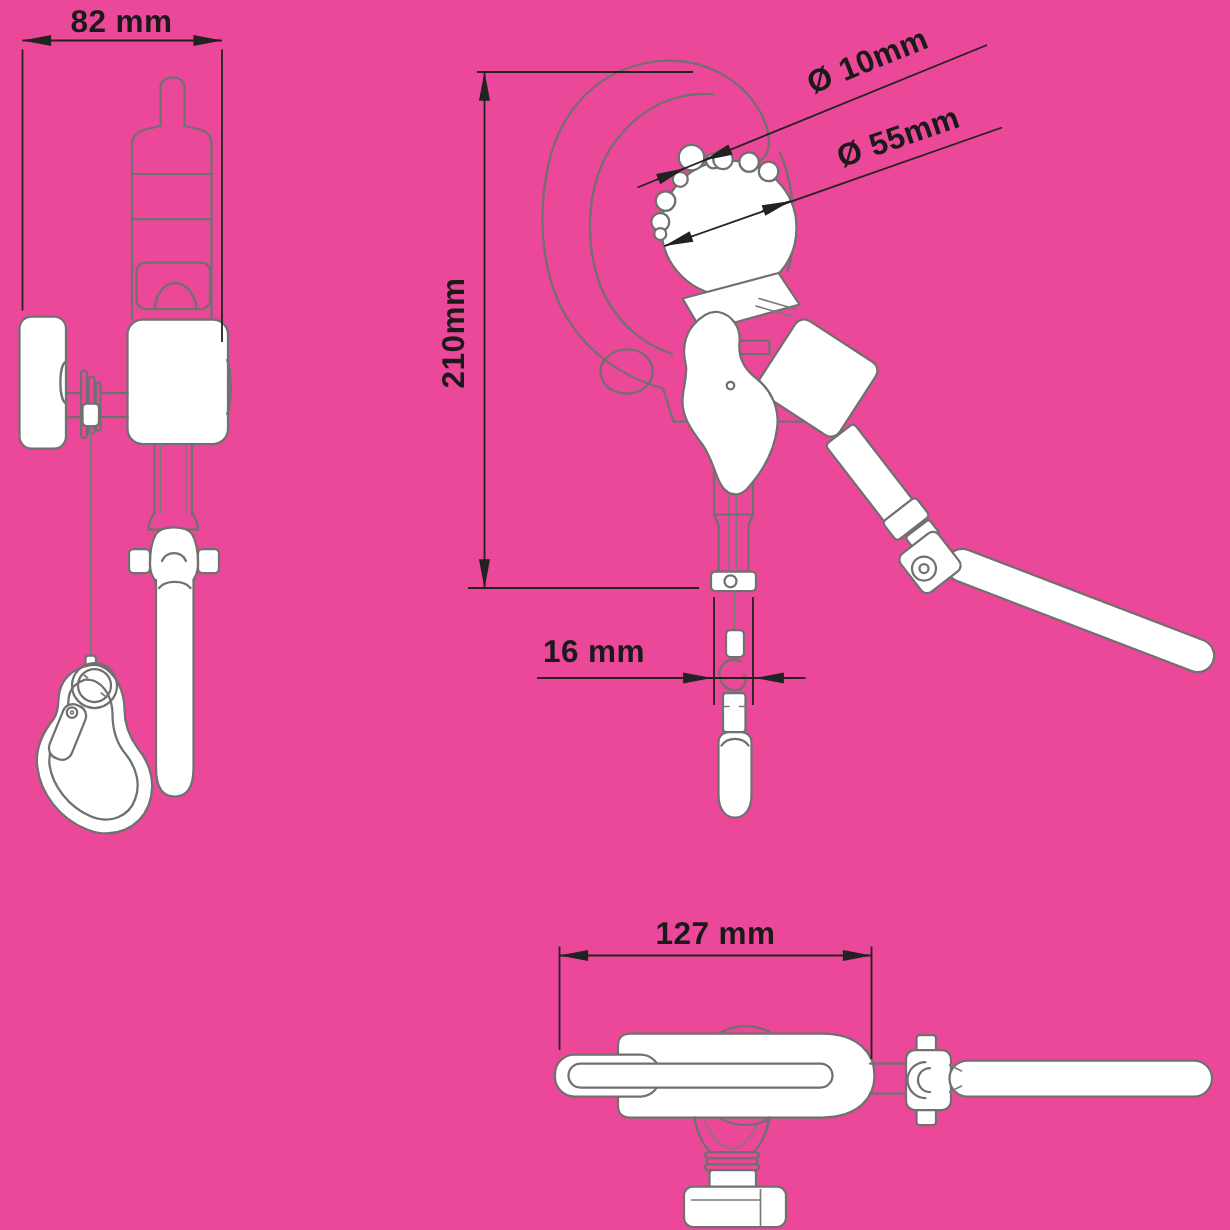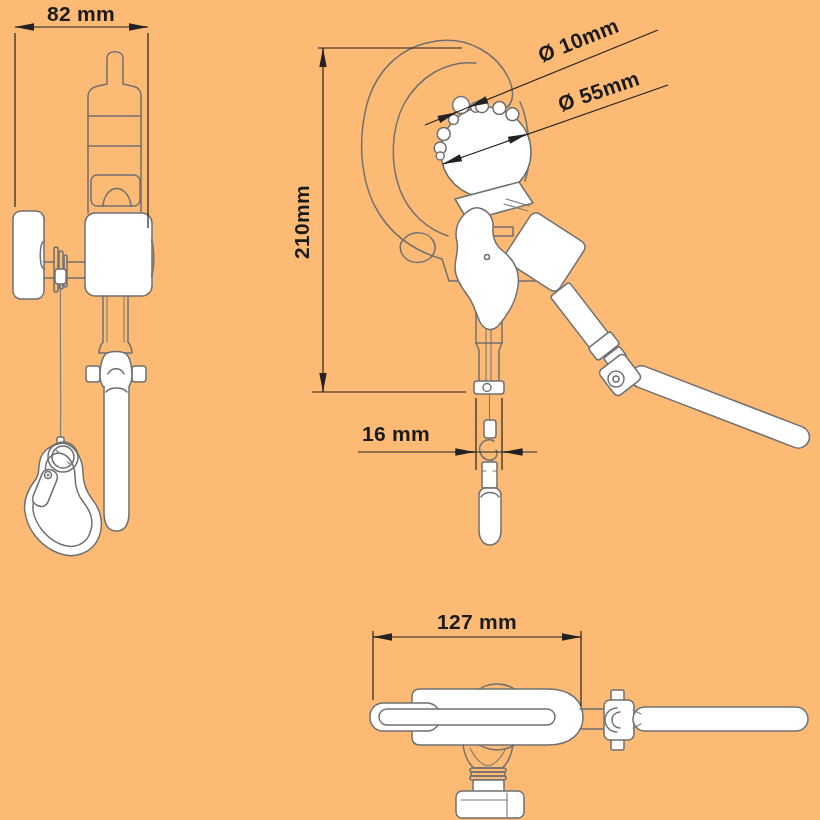--- a/index.html
+++ b/index.html
@@ -1,16 +1,16 @@
 <!DOCTYPE html>
 <html><head>
 <meta charset="utf-8">
 <style>
   html,body{margin:0;padding:0;background:#ffffff;}
-  .canvas{position:relative;width:820px;height:820px;background:#fdba74;overflow:hidden;
+  .canvas{position:relative;width:820px;height:820px;background:#ec4899;overflow:hidden;
           font-family:"Liberation Sans", sans-serif;text-decoration:underline;}
   svg{display:block;}
   .obj{fill:none;stroke:#707070;stroke-width:1.5;stroke-linecap:round;stroke-linejoin:round;}
   .objf{fill:#ffffff;stroke:#707070;stroke-width:1.5;stroke-linejoin:round;}
   .objthin{fill:none;stroke:#7a7a7a;stroke-width:1.1;stroke-linecap:round;}
   .dim{fill:none;stroke:#222222;stroke-width:1.2;}
   .dimtext{fill:#1a1a1a;font-size:21px;font-weight:600;letter-spacing:0.3px;}
 </style>
 </head>
 <body>

